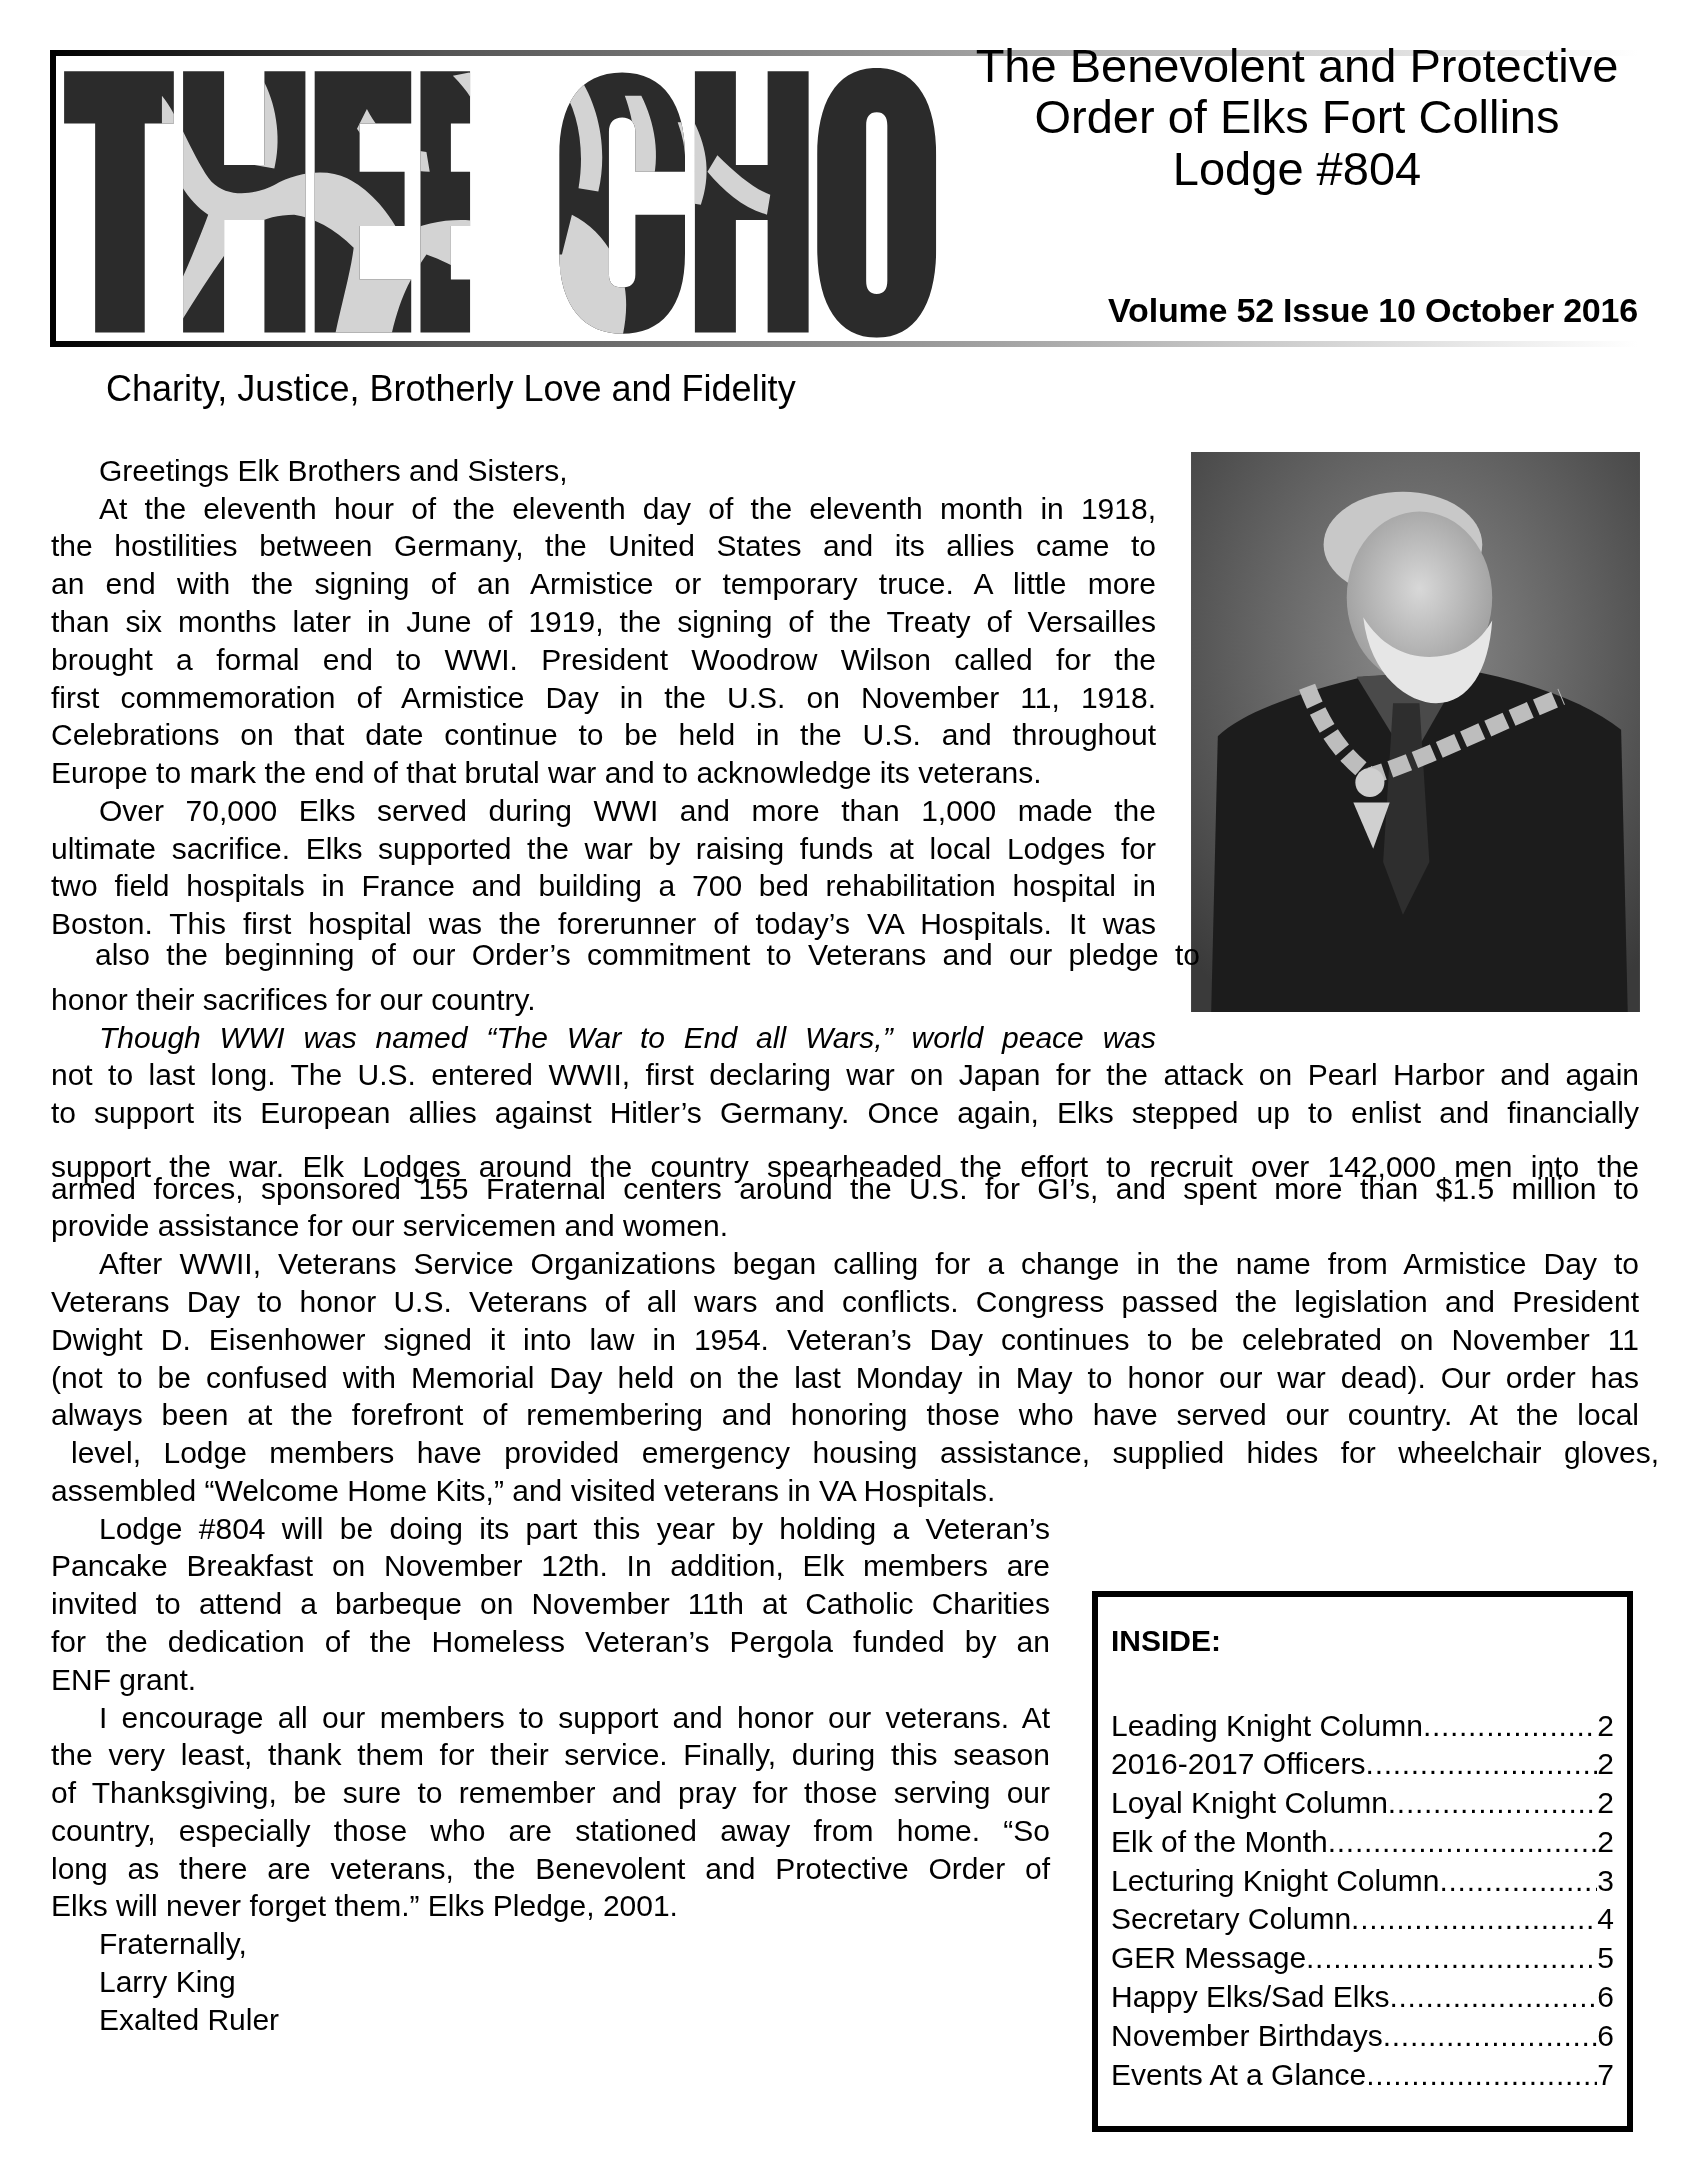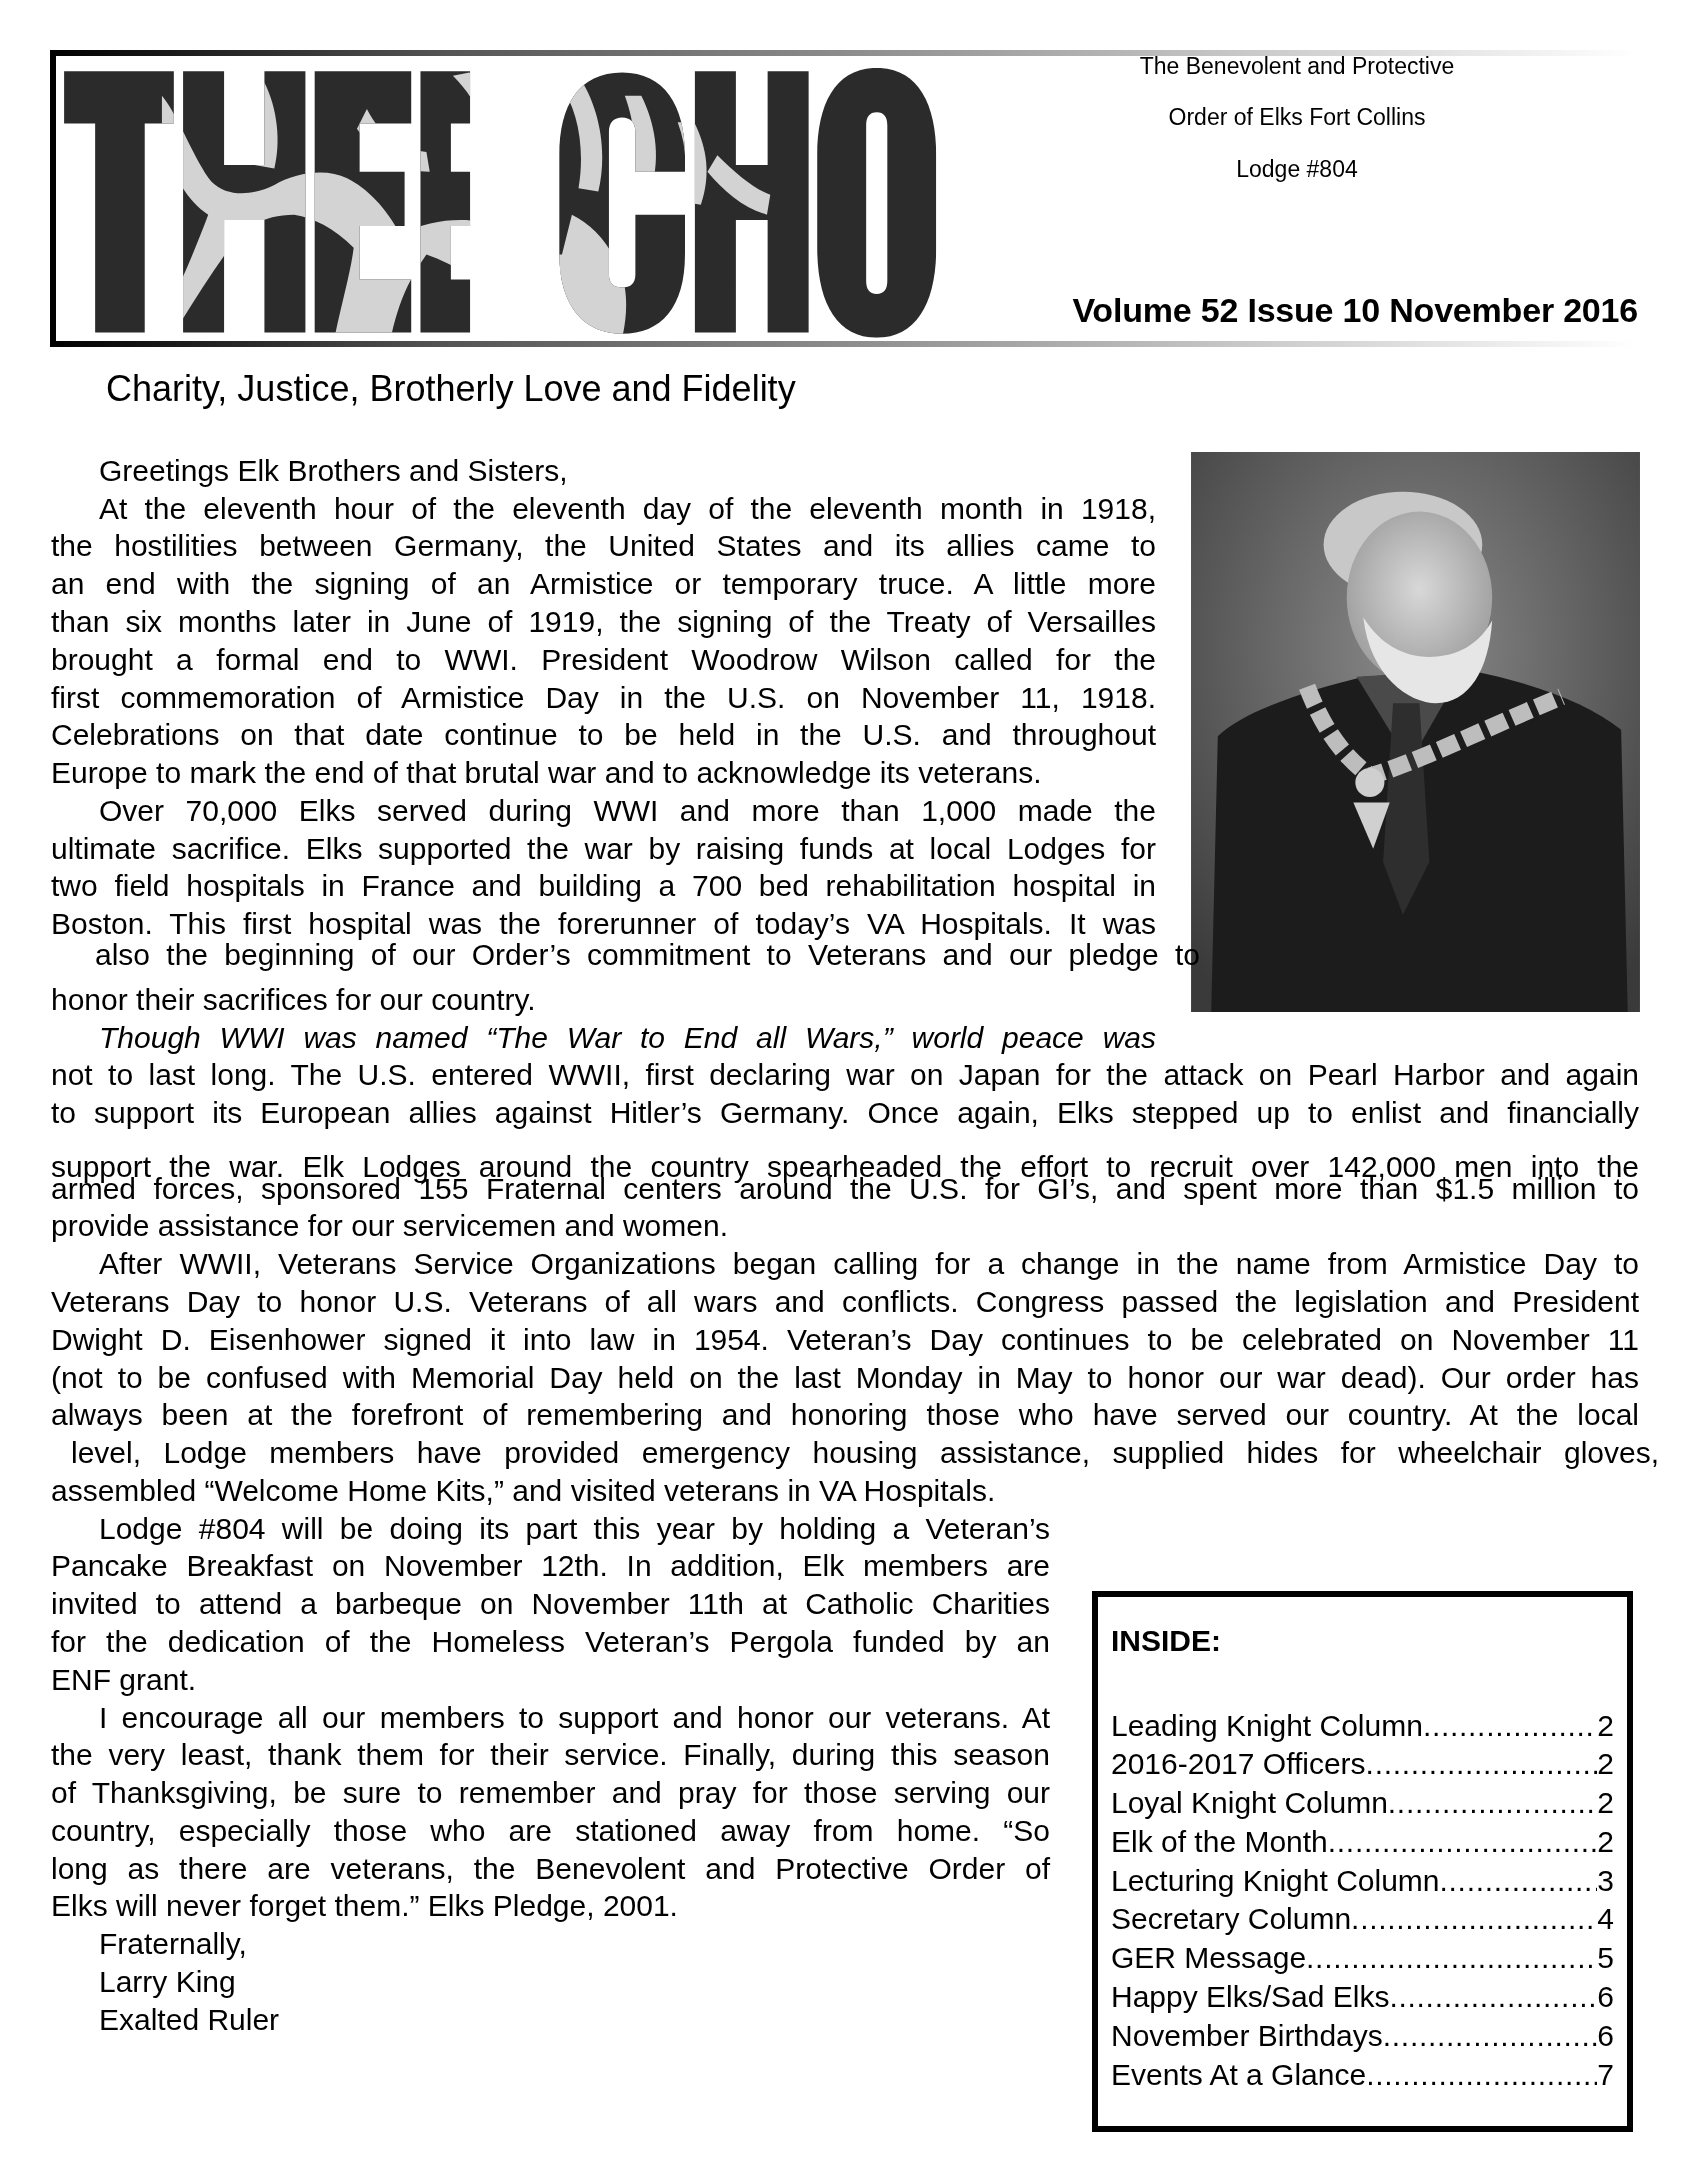--- a/index.html
+++ b/index.html
@@ -9,21 +9,21 @@
 
   
   .frame-left { left:50px; top:50px; width:6px; height:297px; background:#000; }
   .frame-top, .frame-bottom { left:50px; width:1588px; height:6px;
       background:linear-gradient(to right,#000 0%,#555 25%,#8c8c8c 50%,#c8c8c8 75%,#f4f4f4 95%,rgba(255,255,255,0) 100%); }
   .frame-top { top:50px; }
   .frame-bottom { top:341px; }
 
   .logo-svg { left:56px; top:56px; width:926px; height:285px; }
 
-  .org-line { width:662px; left:966px; text-align:center; font-size:23px; line-height:52px; }
+  .org-line { width:662px; left:966px; text-align:center; font-size:47px; line-height:52px; }
   .volume { left:953px; top:291px; width:685px; text-align:right;
             font-weight:bold; font-size:34px; white-space:nowrap; letter-spacing:-0.2px; }
 
   .tagline { left:106px; top:368px; font-size:36px; white-space:nowrap; }
 
   .body-line { position:absolute; left:51px; font-size:30px; line-height:38px; height:38px;
                white-space:nowrap; text-align:justify; text-align-last:justify; }
   .body-line.last { text-align-last:left; }
   .body-line.indent { padding-left:48px; box-sizing:border-box; }
   .w-narrow { width:1105px; }
@@ -84,21 +84,21 @@
       <path d="M780 240 C820 260 850 300 860 350 C865 380 860 410 855 431 L760 431 C770 400 770 360 760 320 Z"></path>
     </g>
   </g>
 
   <path d="M551 23 H626 V102 H597 V175 H626 V257 H597 V338 H626 V418 H551 Z" fill="#d3d3d3" opacity="0.0"></path>
 </svg>
 
 <div class="abs org-line" style="top:40px;">The Benevolent and Protective</div>
 <div class="abs org-line" style="top:91px;">Order of Elks Fort Collins</div>
 <div class="abs org-line" style="top:143px;">Lodge #804</div>
-<div class="abs volume">Volume 52 Issue 10 November 2016</div>
+<div class="abs volume">Volume 52 Issue 10 October 2016</div>
 
 <div class="abs tagline">Charity, Justice, Brotherly Love and Fidelity</div>
 
 <div class="abs photo">
   <svg width="449" height="560" viewBox="0 0 678 847" xmlns="http://www.w3.org/2000/svg">
     <defs>
       <radialGradient id="bg" cx="50%" cy="35%" r="75%">
         <stop offset="0%" stop-color="#8a8a8a"></stop>
         <stop offset="100%" stop-color="#3a3a3a"></stop>
       </radialGradient>

